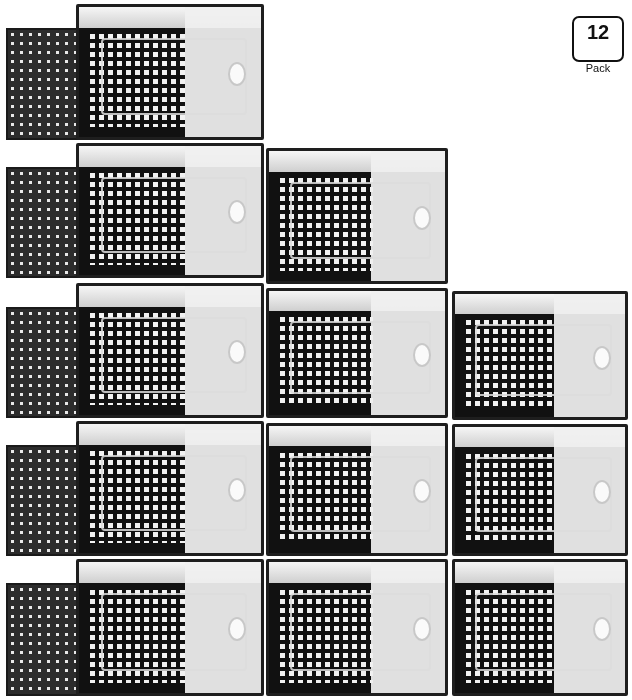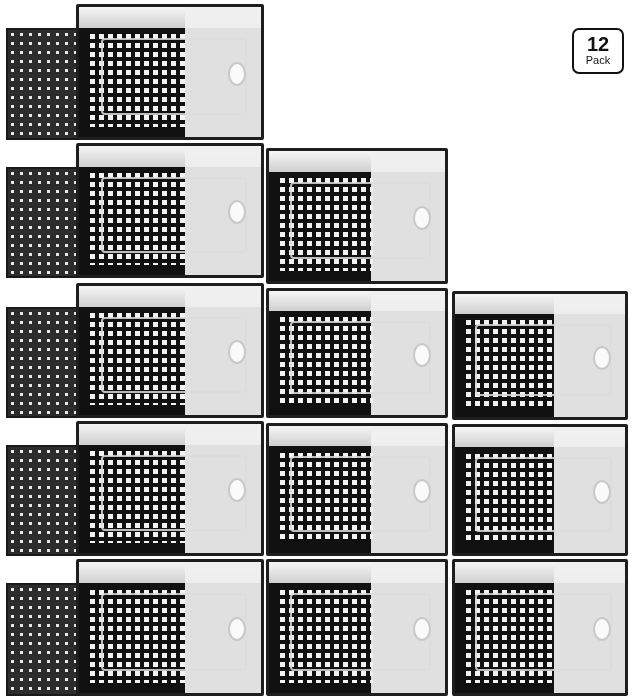--- a/index.html
+++ b/index.html
@@ -1,19 +1,19 @@
 <!DOCTYPE html>
 <html><head>
 <meta charset="utf-8">
 <style>
   html,body{margin:0;padding:0;background:#fff;}
   body{width:632px;height:700px;position:relative;overflow:hidden;font-family:"Liberation Sans",sans-serif;}
-  .badge{position:absolute;left:572px;top:28px;width:52px;height:46px;border:2.5px solid #111;border-radius:7px;background:#fff;box-sizing:border-box;text-align:center;}
+  .badge{position:absolute;left:572px;top:16px;width:52px;height:46px;border:2.5px solid #111;border-radius:7px;background:#fff;box-sizing:border-box;text-align:center;}
   .badge .num{display:block;font-weight:bold;font-size:20px;line-height:20px;margin-top:4px;color:#111;}
-  .badge .lbl{display:block;font-size:11px;line-height:12px;color:#111;}
+  .badge .lbl{display:block;font-size:11px;line-height:12px;color:#111;margin-top:20px;}
   .side{position:absolute;background:#2c2c2c;border:2px solid #1a1a1a;box-sizing:border-box;
     background-image:radial-gradient(#e8e8e8 28%,transparent 30%);background-size:9px 9px;}
   .front{position:absolute;border:3px solid #1e1e1e;box-sizing:border-box;background:#111;overflow:hidden;border-radius:2px;}
   .front .grid{position:absolute;left:4%;top:18%;width:55%;height:74%;
     background-image:linear-gradient(90deg,#111 45%,transparent 45%),linear-gradient(#111 45%,transparent 45%);
     background-color:#f2f2f2;background-size:9px 9px;}
   .front .door{position:absolute;right:0;top:0;width:42%;height:100%;background:rgba(240,240,240,0.93);}
   .front .lid{position:absolute;left:0;top:0;width:100%;height:16%;background:linear-gradient(#f6f6f6,#cfcfcf);}
   .front .frame{position:absolute;left:12%;top:24%;width:78%;height:56%;border:2px solid rgba(220,220,220,0.85);border-radius:4px;}
   .front .handle{position:absolute;right:8%;top:42%;width:14px;height:20px;border:2px solid #c8c8c8;border-radius:50%;background:#fafafa;}

